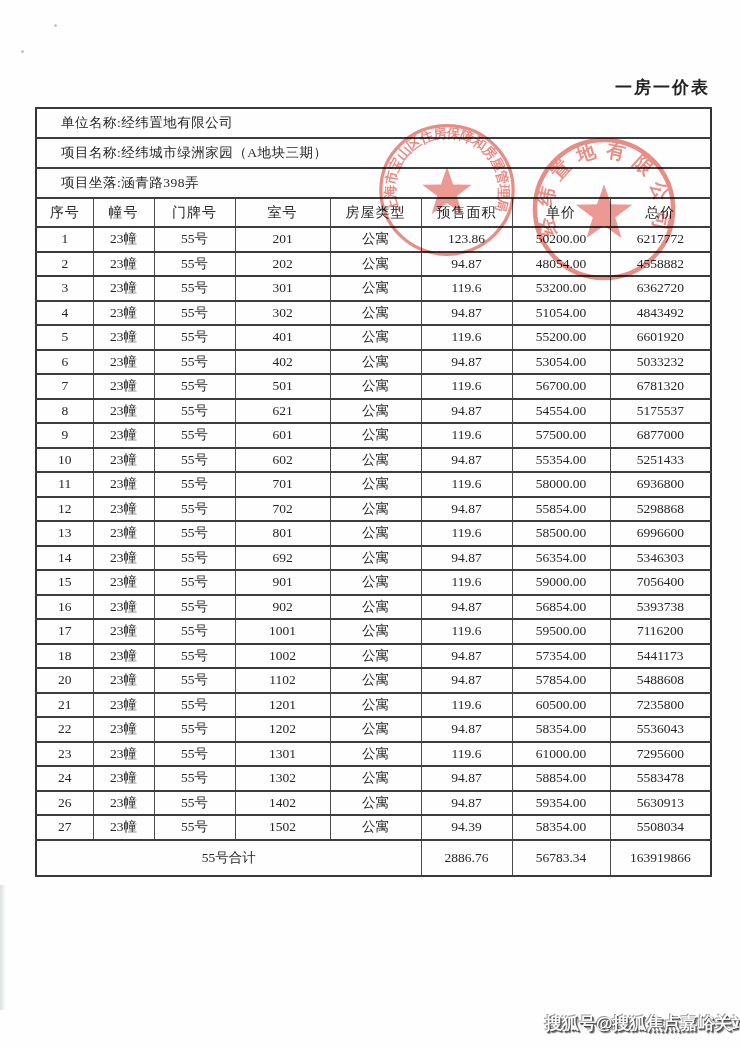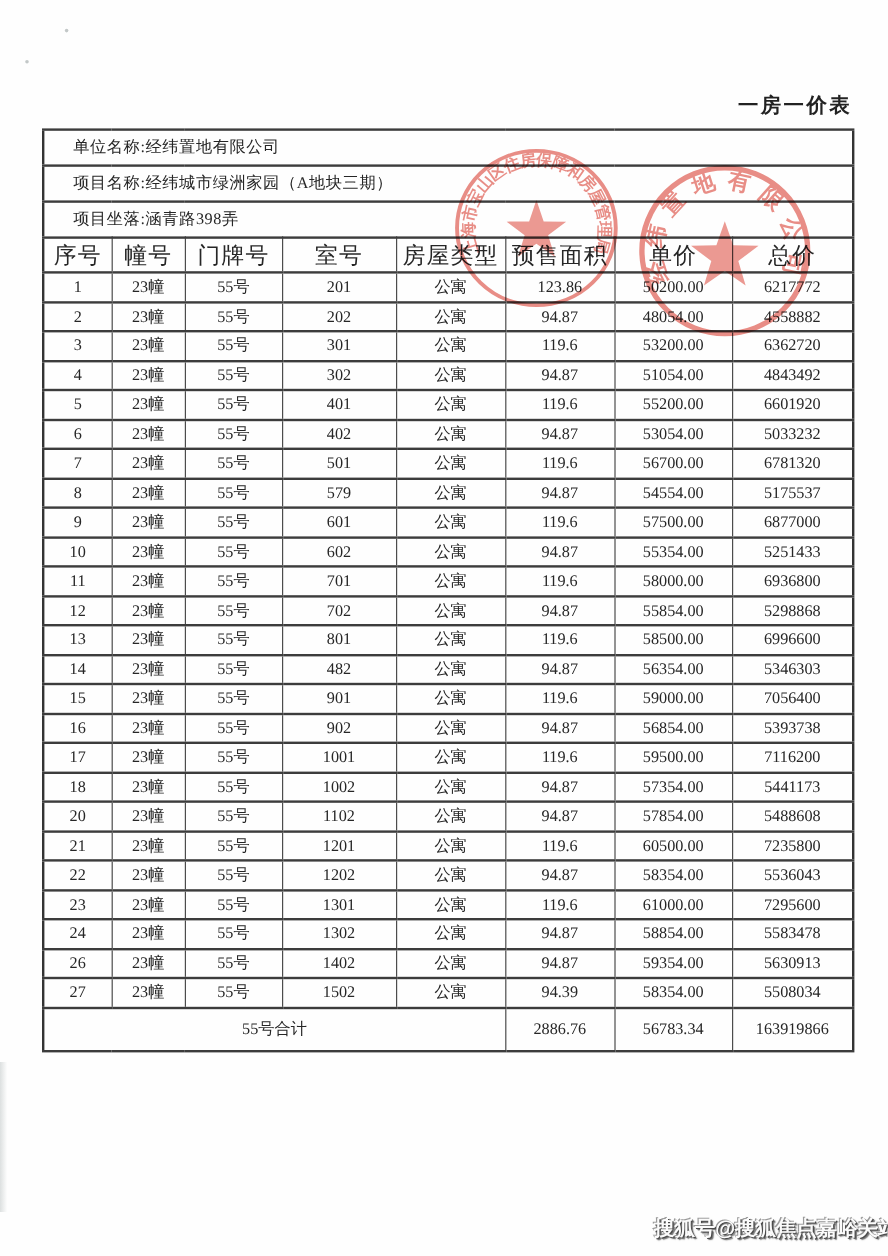--- a/index.html
+++ b/index.html
@@ -22,21 +22,21 @@
   table.price-table td, table.price-table th{
     border-left:1px solid #4c4c4c;border-right:1px solid #4c4c4c;
     border-top:2px solid #3c3c3c;border-bottom:2px solid #3c3c3c;
     padding:0;text-align:center;vertical-align:middle;
     font-weight:400;overflow:hidden;white-space:nowrap;
   }
   table.price-table{border:2px solid #333;}
   tr.info-row{height:30px;}
   tr.info-row td{text-align:left;padding-left:24px;font-size:13.5px;letter-spacing:.5px;}
   tr.head-row{height:29px;}
-  tr.head-row th{font-size:19px;letter-spacing:1px;}
+  tr.head-row th{font-size:14px;letter-spacing:1px;}
   tbody.data-body tr{height:24.5px;}
   tr.summary-row{height:36px;}
   tr.summary-row td{font-size:13.5px;}
   .stamp{position:absolute;mix-blend-mode:multiply;opacity:.82;}
   .watermark{
     position:absolute;left:545px;top:1012px;width:195px;
     font-family:"Liberation Sans","DejaVu Sans",sans-serif;
     font-size:17px;font-weight:700;letter-spacing:0px;
     color:#fbfbfb;
     text-shadow:1px 1px 0 #4a4a4a,2px 2px 1px #6e6e6e,-1px -1px 0 #9a9a9a;
@@ -155,21 +155,21 @@
         <td>501</td>
         <td>公寓</td>
         <td>119.6</td>
         <td>56700.00</td>
         <td>6781320</td>
       </tr>
       <tr>
         <td>8</td>
         <td>23幢</td>
         <td>55号</td>
-        <td>579</td>
+        <td>621</td>
         <td>公寓</td>
         <td>94.87</td>
         <td>54554.00</td>
         <td>5175537</td>
       </tr>
       <tr>
         <td>9</td>
         <td>23幢</td>
         <td>55号</td>
         <td>601</td>
@@ -215,21 +215,21 @@
         <td>801</td>
         <td>公寓</td>
         <td>119.6</td>
         <td>58500.00</td>
         <td>6996600</td>
       </tr>
       <tr>
         <td>14</td>
         <td>23幢</td>
         <td>55号</td>
-        <td>482</td>
+        <td>692</td>
         <td>公寓</td>
         <td>94.87</td>
         <td>56354.00</td>
         <td>5346303</td>
       </tr>
       <tr>
         <td>15</td>
         <td>23幢</td>
         <td>55号</td>
         <td>901</td>

